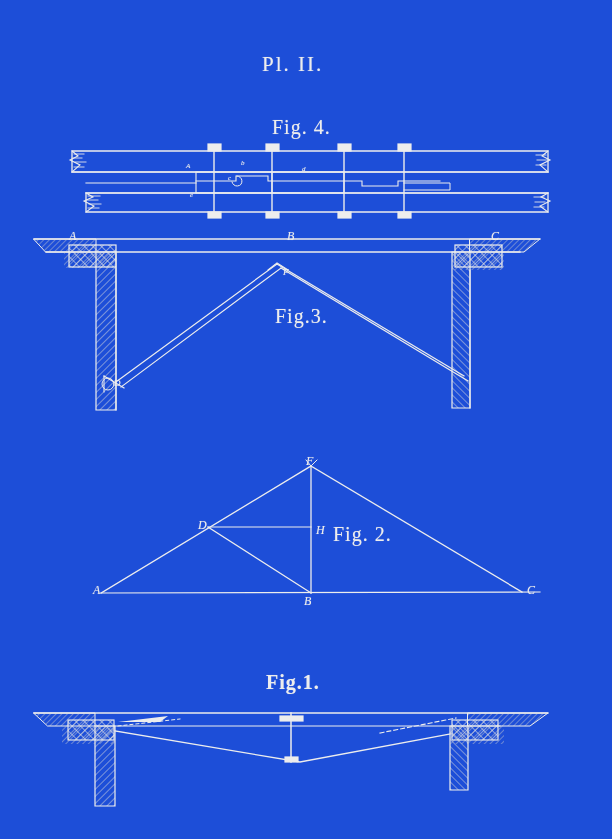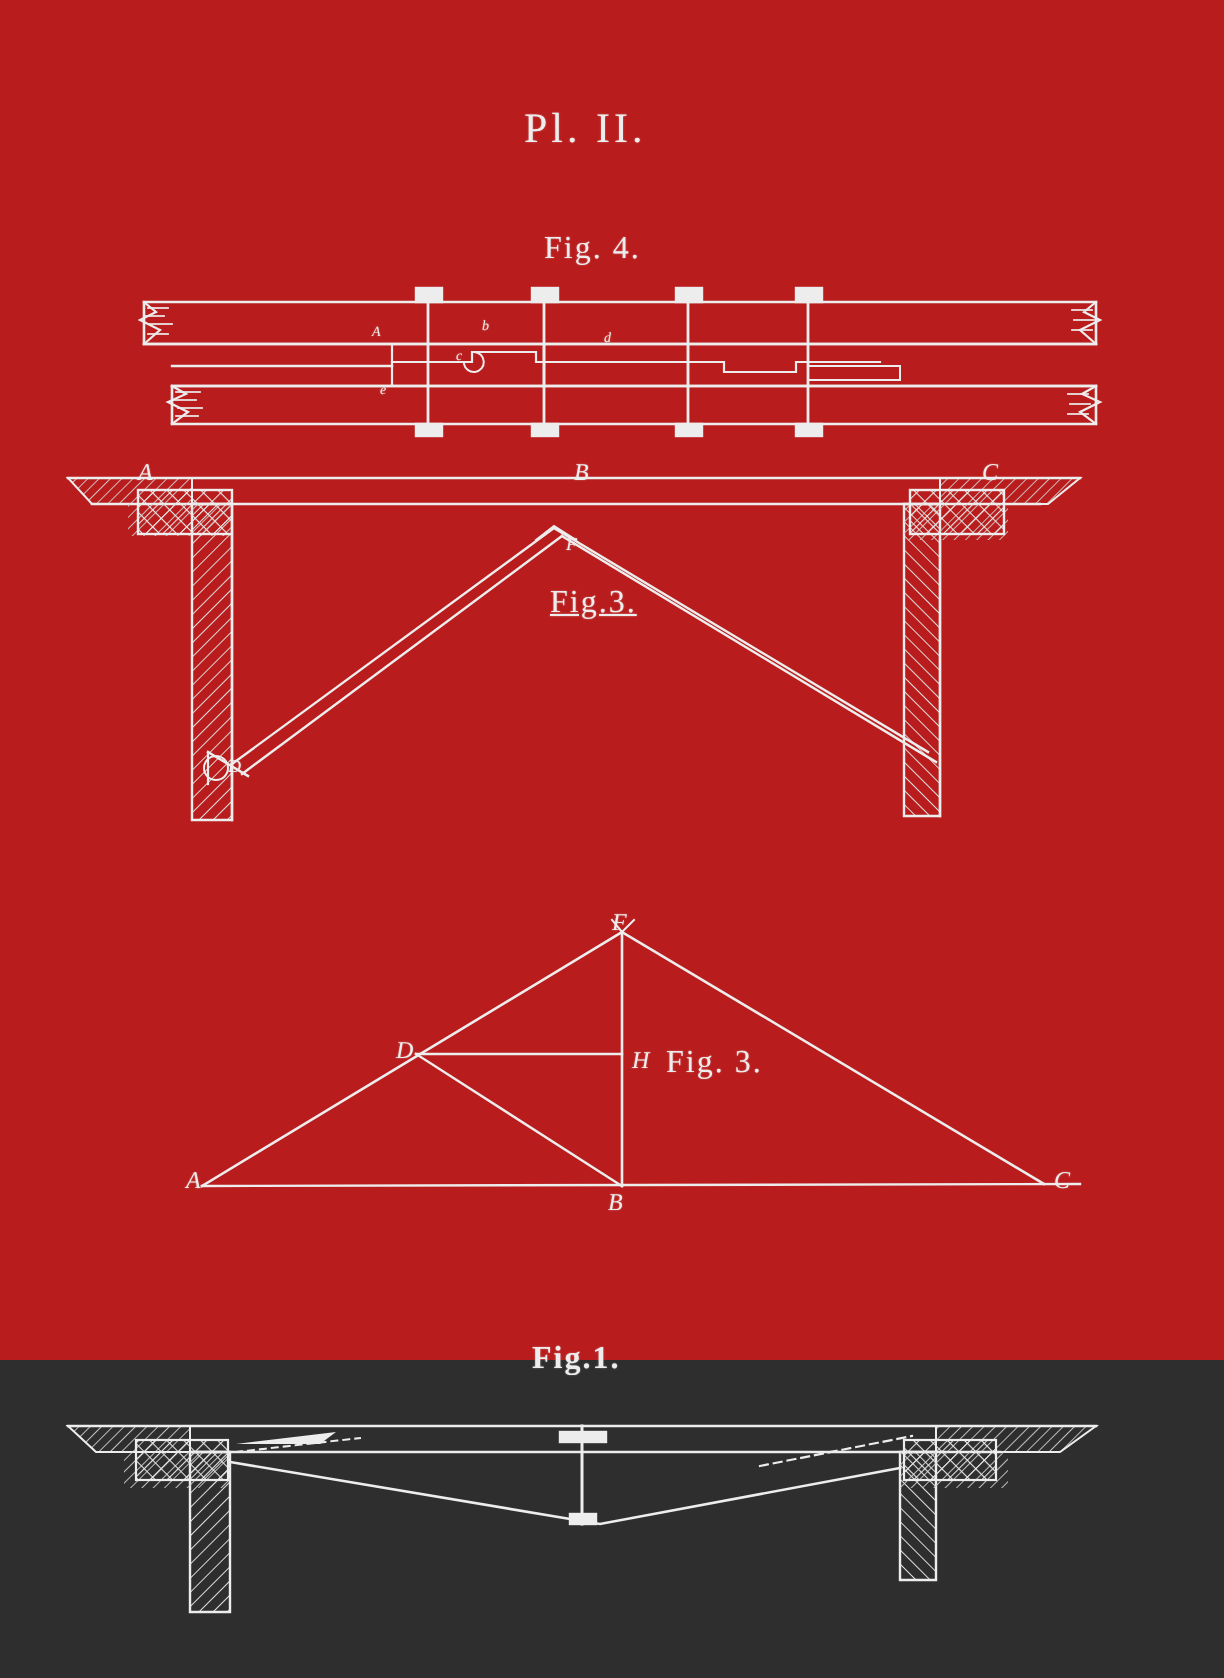--- a/index.html
+++ b/index.html
@@ -10,22 +10,22 @@
   body {
     width: 612px;
     height: 839px;
     overflow: hidden;
     font-family: "Liberation Serif", "DejaVu Serif", serif;
     color: #f2f2f2;
   }
   #plate {
     position: relative;
     width: 612px;
-    height: 680px;
-    background: #b91c1c;
+    height: 839px;
+    background: #1d4ed8;
   }
   #plate svg {
     position: absolute;
     left: 0;
     top: 0;
     width: 612px;
     height: 839px;
   }
   .lbl {
     position: absolute;
@@ -34,21 +34,21 @@
     white-space: nowrap;
     line-height: 1;
     text-shadow: 0 0 1px rgba(240,240,240,0.45);
   }
   .plate-title {
     font-size: 21px;
     letter-spacing: 2px;
     font-style: normal;
   }
   .fig-title {
-    font-size: 16px;
+    font-size: 20px;
     letter-spacing: 1px;
   }
   .pt-label {
     font-size: 12px;
     font-style: italic;
   }
   .pt-label-sm {
     font-size: 9px;
     font-style: italic;
   }
@@ -235,29 +235,29 @@
   <div class="lbl plate-title" style="left:262px; top:54px;">Pl. II.</div>
 
   <div class="lbl fig-title" style="left:272px; top:117px;">Fig. 4.</div>
 
   <div class="lbl pt-label-xs" style="left:186px; top:163px;">A</div>
   <div class="lbl pt-label-xs" style="left:241px; top:160px;">b</div>
   <div class="lbl pt-label-xs" style="left:228px; top:175px;">c</div>
   <div class="lbl pt-label-xs" style="left:302px; top:166px;">d</div>
   <div class="lbl pt-label-xs" style="left:190px; top:192px;">e</div>
 
-  <div class="lbl fig-title" style="left:275px; top:294px;text-decoration:underline;">Fig.3.</div>
+  <div class="lbl fig-title" style="left:275px; top:306px;">Fig.3.</div>
 
   <div class="lbl pt-label" style="left:69px; top:230px;">A</div>
   <div class="lbl pt-label" style="left:287px; top:230px;">B</div>
   <div class="lbl pt-label" style="left:491px; top:230px;">C</div>
   <div class="lbl pt-label-sm" style="left:283px; top:268px;">F</div>
   <div class="lbl pt-label-sm" style="left:114px; top:379px;">D</div>
 
-  <div class="lbl fig-title" style="left:333px; top:524px;">Fig. 3.</div>
+  <div class="lbl fig-title" style="left:333px; top:524px;">Fig. 2.</div>
 
   <div class="lbl pt-label" style="left:306px; top:455px;">F</div>
   <div class="lbl pt-label" style="left:198px; top:519px;">D</div>
   <div class="lbl pt-label" style="left:316px; top:524px;">H</div>
   <div class="lbl pt-label" style="left:93px; top:584px;">A</div>
   <div class="lbl pt-label" style="left:304px; top:595px;">B</div>
   <div class="lbl pt-label" style="left:527px; top:584px;">C</div>
 
   <div class="lbl fig-title" style="left:266px; top:672px;font-weight:bold;">Fig.1.</div>
 

